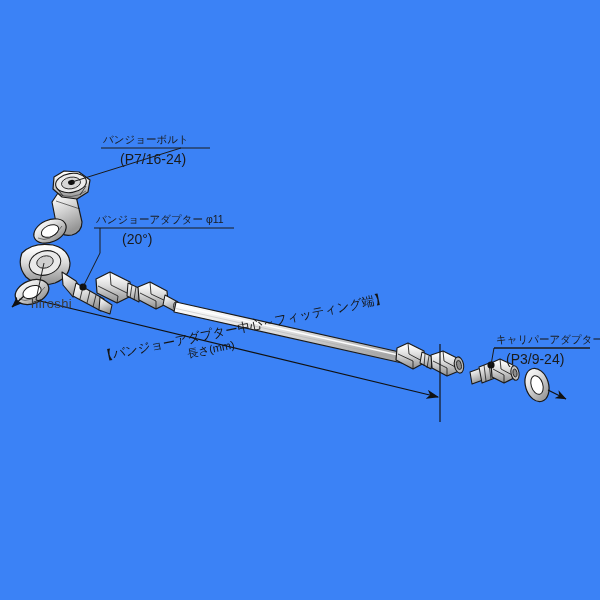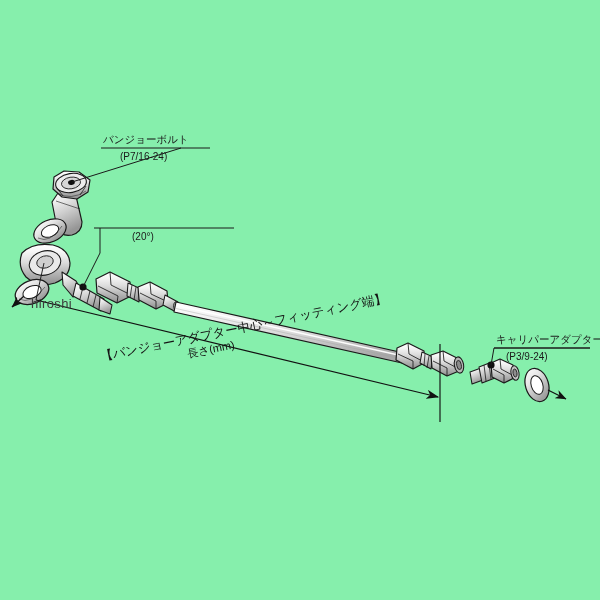--- a/index.html
+++ b/index.html
@@ -7,21 +7,21 @@
     padding: 0;
     background: #ffffff;
   }
   body {
     font-family: "Liberation Sans", "DejaVu Sans", sans-serif;
   }
   #page {
     position: relative;
     width: 600px;
     height: 600px;
-    background: #86efac;
+    background: #3b82f6;
     overflow: hidden;
   }
   #diagram-svg {
     position: absolute;
     left: 0;
     top: 0;
     width: 600px;
     height: 600px;
     display: block;
   }
@@ -29,21 +29,21 @@
     position: absolute;
     font-family: "Liberation Sans", "DejaVu Sans", sans-serif;
     color: #1a1a1a;
     white-space: nowrap;
     letter-spacing: 0px;
   }
   .lbl-main {
     font-size: 10.5px;
   }
   .lbl-sub {
-    font-size: 10px;
+    font-size: 14px;
   }
   #watermark {
     position: absolute;
     left: 31px;
     top: 296px;
     font-size: 13px;
     color: #3b3b3b;
     font-family: "Liberation Sans", "DejaVu Sans", sans-serif;
     letter-spacing: 0.4px;
     text-align: right;
@@ -238,21 +238,22 @@
 
       <line x1="36" y1="300" x2="438" y2="397" stroke="#111111" stroke-width="1.15" marker-end="url(#arrEnd)"></line>
 
       <line x1="440" y1="344" x2="440" y2="422" stroke="#111111" stroke-width="1.15"></line>
     </g>
   </svg>
 
   <div class="lbl lbl-main" style="left:103px; top:133px;">バンジョーボルト</div>
   <div class="lbl lbl-sub" style="left:120px; top:151px;">(P7/16-24)</div>
 
-  <div class="lbl lbl-sub" style="left:132px; top:231px;">(20°)</div>
+  <div class="lbl lbl-main" style="left:96px; top:213px;">バンジョーアダプター φ11</div>
+  <div class="lbl lbl-sub" style="left:122px; top:231px;">(20°)</div>
 
   <div class="lbl lbl-main" style="left:496px; top:333px;">キャリパーアダプター</div>
   <div class="lbl lbl-sub" style="left:506px; top:351px;">(P3/9-24)</div>
 
   <div class="dimtext" id="dim-upper">長さ(mm)</div>
   <div class="dimtext" id="dim-lower">【バンジョーアダプター中心～フィッティング端】</div>
 
   <div id="watermark">hiroshi</div>
 
 </div>

